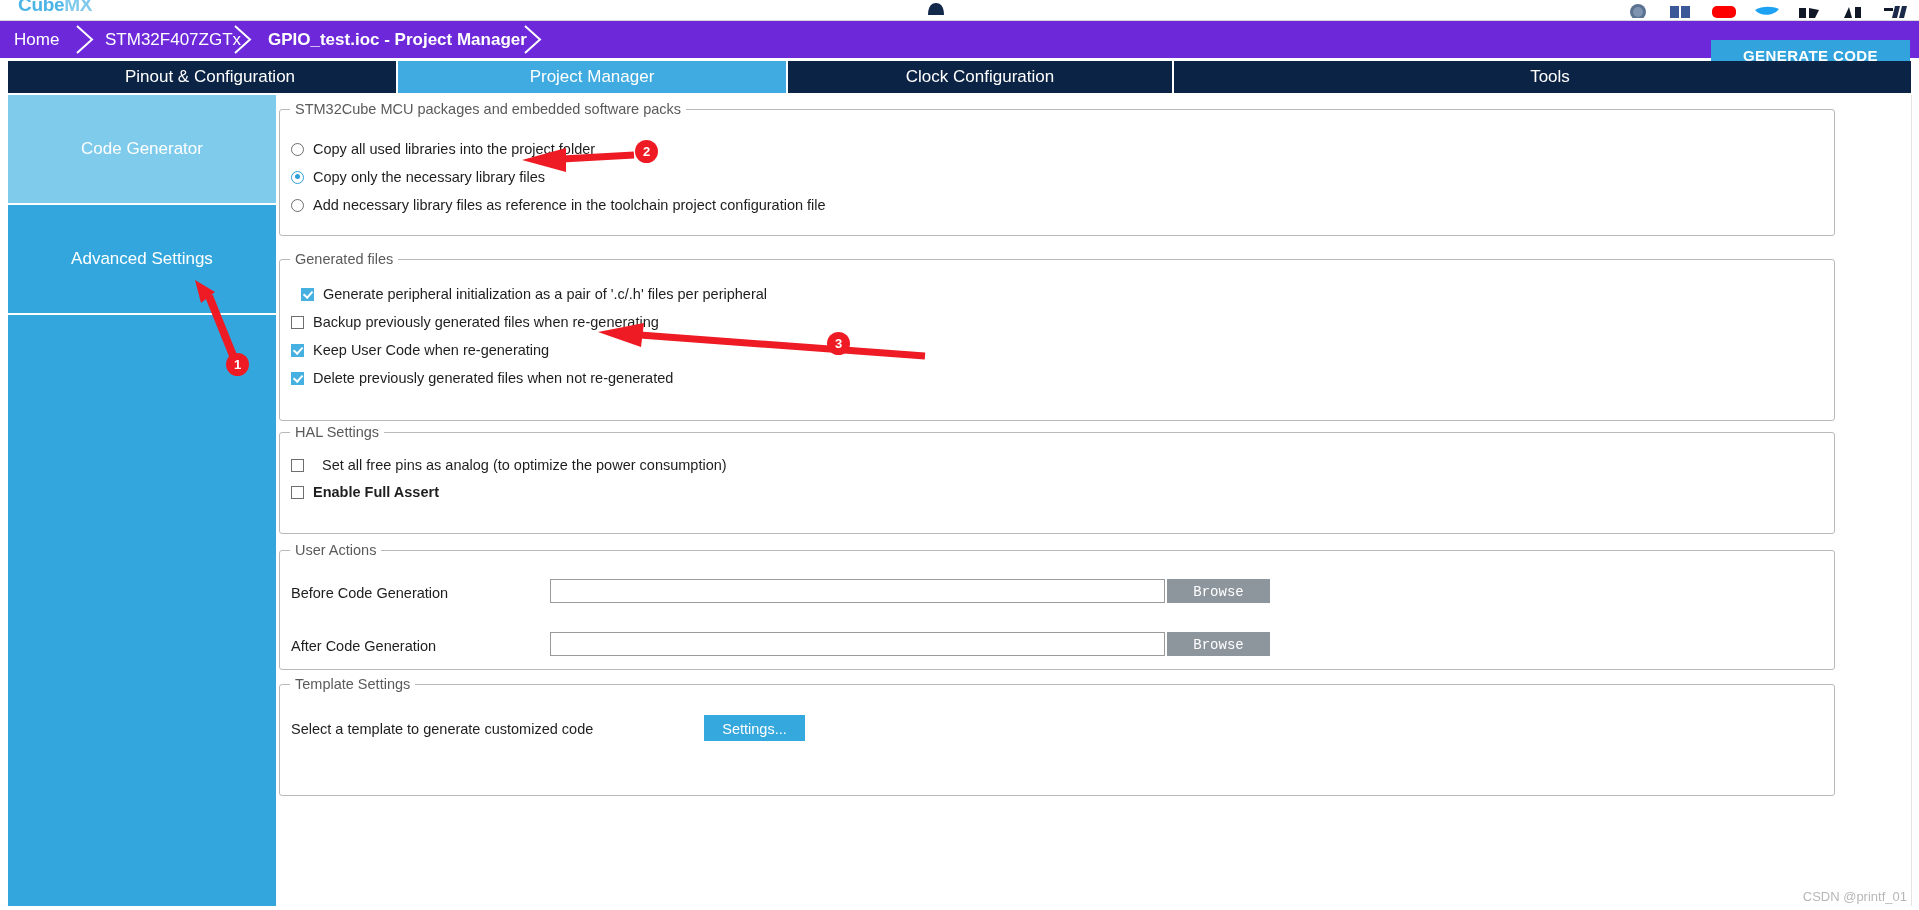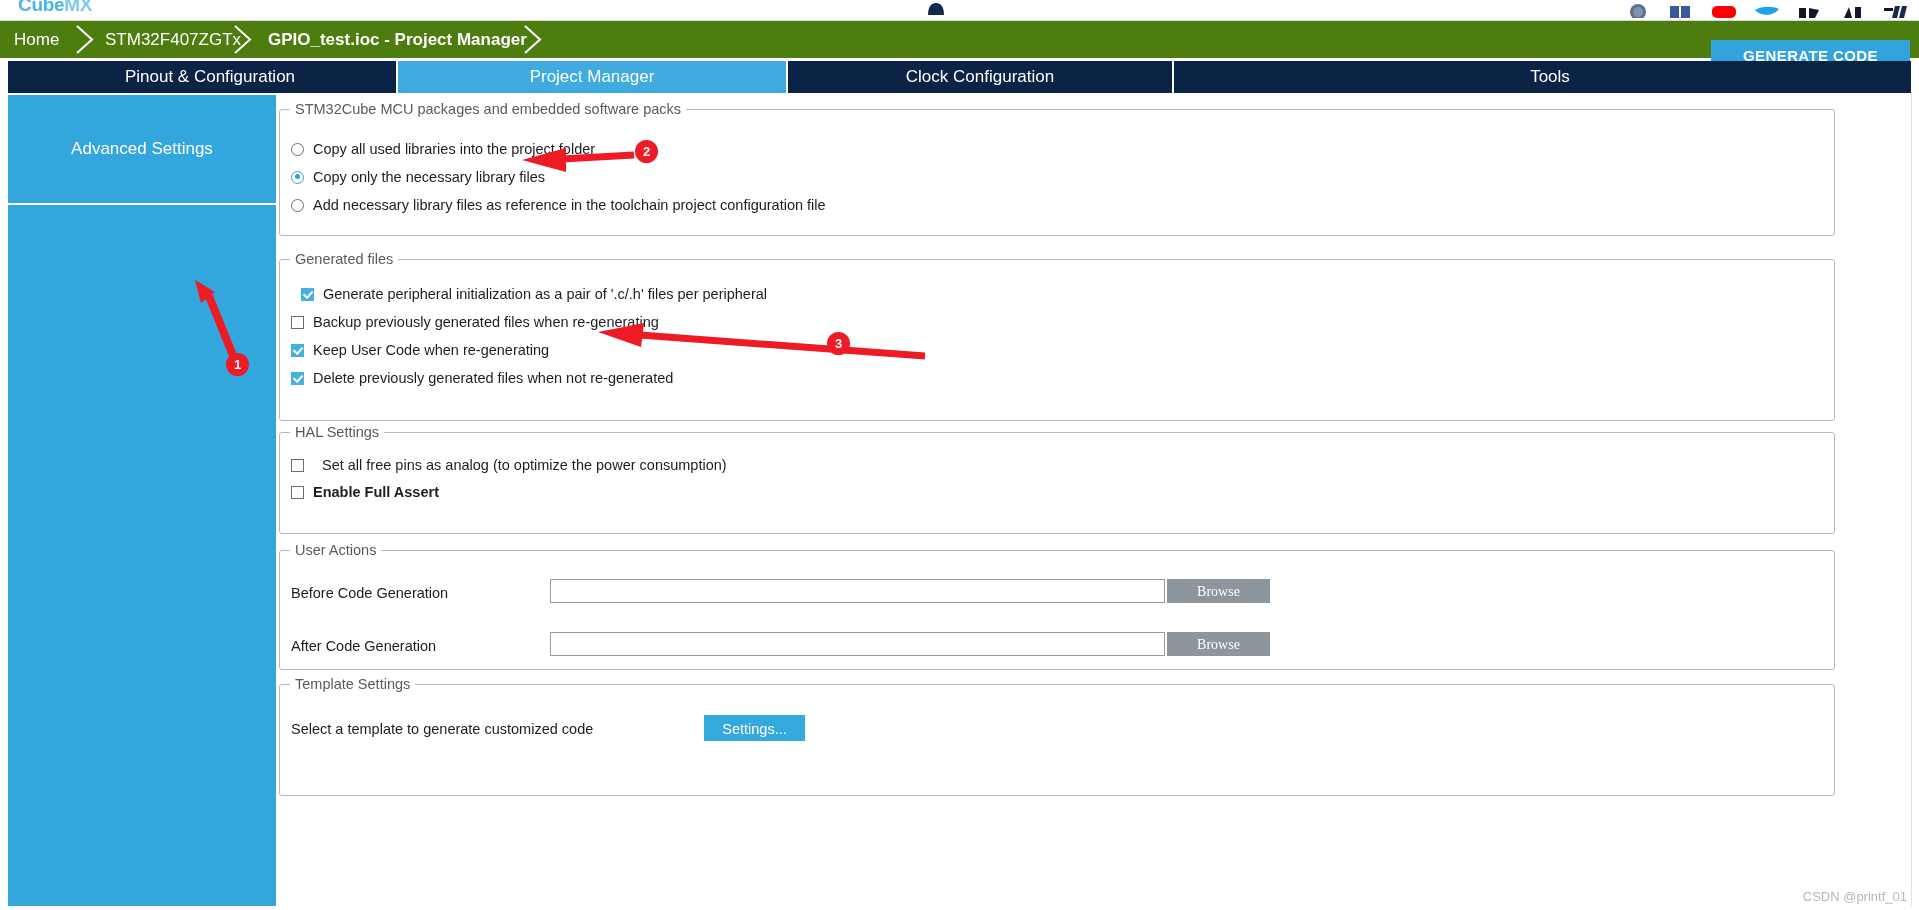--- a/index.html
+++ b/index.html
@@ -52,21 +52,21 @@
     position: absolute;
     left: 923px; top: -11px;
     width: 26px; height: 26px;
   }
 
   
   .breadcrumb-bar {
     position: absolute;
     left: 0; top: 21px;
     width: 1919px; height: 37px;
-    background: #4d7c0f;
+    background: #6d28d9;
   }
   .crumb {
     position: absolute;
     top: 0;
     height: 37px;
     line-height: 37px;
     color: #ffffff;
     font-size: 17px;
     white-space: nowrap;
   }
@@ -258,21 +258,21 @@
   .browse-btn {
     position: absolute;
     width: 103px; height: 24px;
     background: #8d959d;
     color: #ffffff;
     font-size: 14px;
     border: none;
     text-align: center;
     line-height: 24px;
     cursor: pointer;
-    font-family: Liberation Serif, serif;
+    font-family: Liberation Mono, monospace;
   }
   .settings-btn {
     position: absolute;
     width: 101px; height: 26px;
     background: #35a8dd;
     color: #ffffff;
     font-size: 14.5px;
     border: none;
     text-align: center;
     line-height: 26px;
@@ -380,20 +380,23 @@
   </div>
 
   <div class="tab-bar">
     <div class="tab t1">Pinout &amp; Configuration</div>
     <div class="tab t3">Project Manager</div>
     <div class="tab t2">Clock Configuration</div>
     <div class="tab t4">Tools</div>
   </div>
 
   <div class="sidebar">
+    <div class="side-item selected">
+      <span>Code Generator</span>
+    </div>
     <div class="side-item">
       <span>Advanced Settings</span>
     </div>
     <div class="side-filler"></div>
   </div>
 
   <div class="content">
 
     <fieldset class="gbox g-mcu">
       <legend>STM32Cube MCU packages and embedded software packs</legend>

